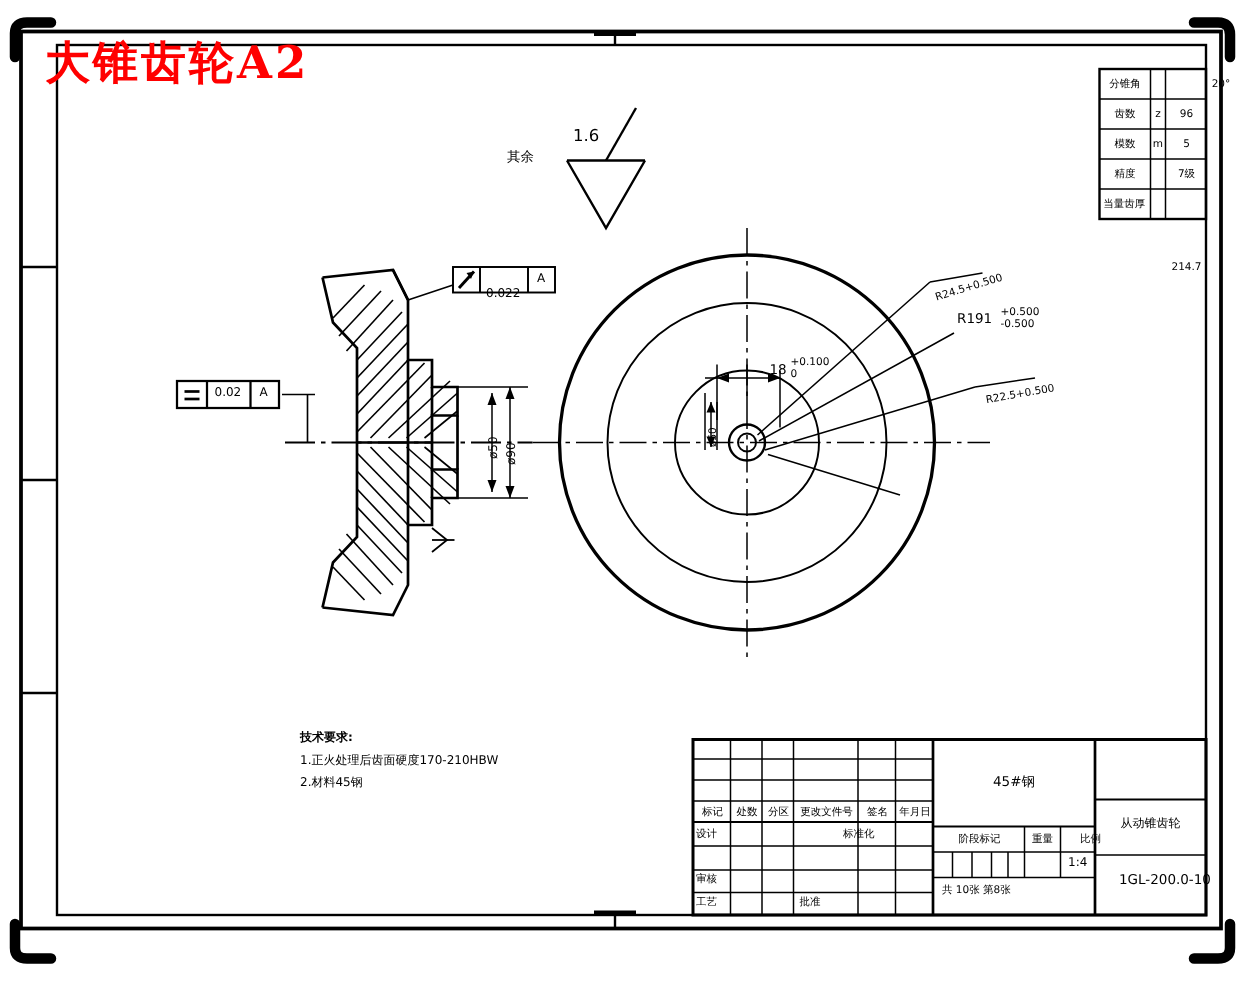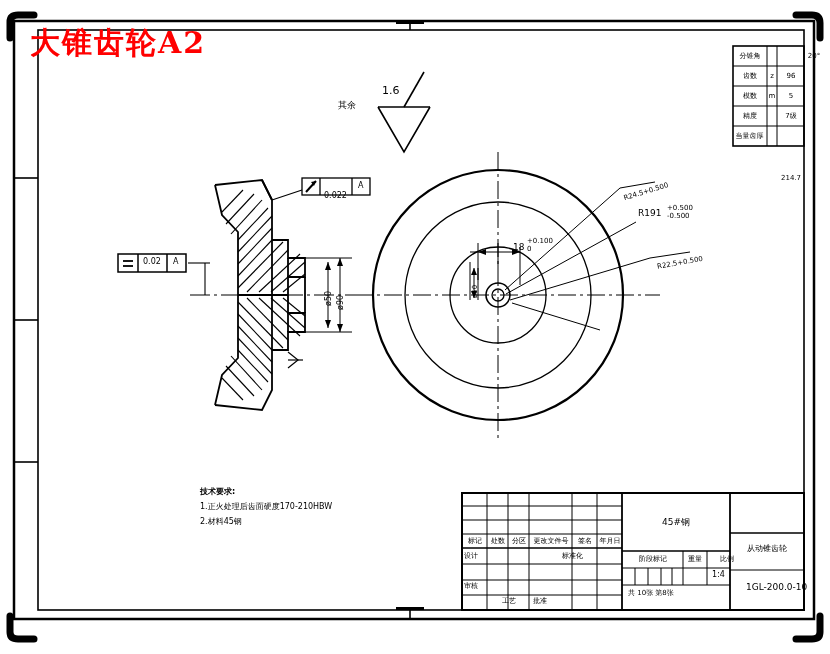--- a/index.html
+++ b/index.html
@@ -324,21 +324,21 @@
   <div class="txt tiny ctr" style="left:463px; top:538px; width:24px;">标记</div>
   <div class="txt tiny ctr" style="left:488px; top:538px; width:20px;">处数</div>
   <div class="txt tiny ctr" style="left:509px; top:538px; width:20px;">分区</div>
   <div class="txt tiny ctr" style="left:530px; top:538px; width:42px;">更改文件号</div>
   <div class="txt tiny ctr" style="left:573px; top:538px; width:24px;">签名</div>
   <div class="txt tiny ctr" style="left:598px; top:538px; width:24px;">年月日</div>
 
   <div class="txt tiny" style="left:464px; top:553px;">设计</div>
   <div class="txt tiny" style="left:562px; top:553px;">标准化</div>
   <div class="txt tiny" style="left:464px; top:583px;">审核</div>
-  <div class="txt tiny" style="left:464px; top:598px;margin-left:38px;">工艺</div>
+  <div class="txt tiny" style="left:464px; top:598px;">工艺</div>
   <div class="txt tiny" style="left:533px; top:598px;">批准</div>
 
   <div class="txt med ctr" style="left:622px; top:518px; width:108px;">45#钢</div>
 
   <div class="txt tiny ctr" style="left:624px; top:556px; width:58px;">阶段标记</div>
   <div class="txt tiny ctr" style="left:684px; top:556px; width:22px;">重量</div>
   <div class="txt tiny ctr" style="left:708px; top:556px; width:38px;">比例</div>
   <div class="txt small ctr" style="left:708px; top:571px; width:21px;">1:4</div>
   <div class="txt tiny" style="left:628px; top:590px;">共 10张 第8张</div>
 

